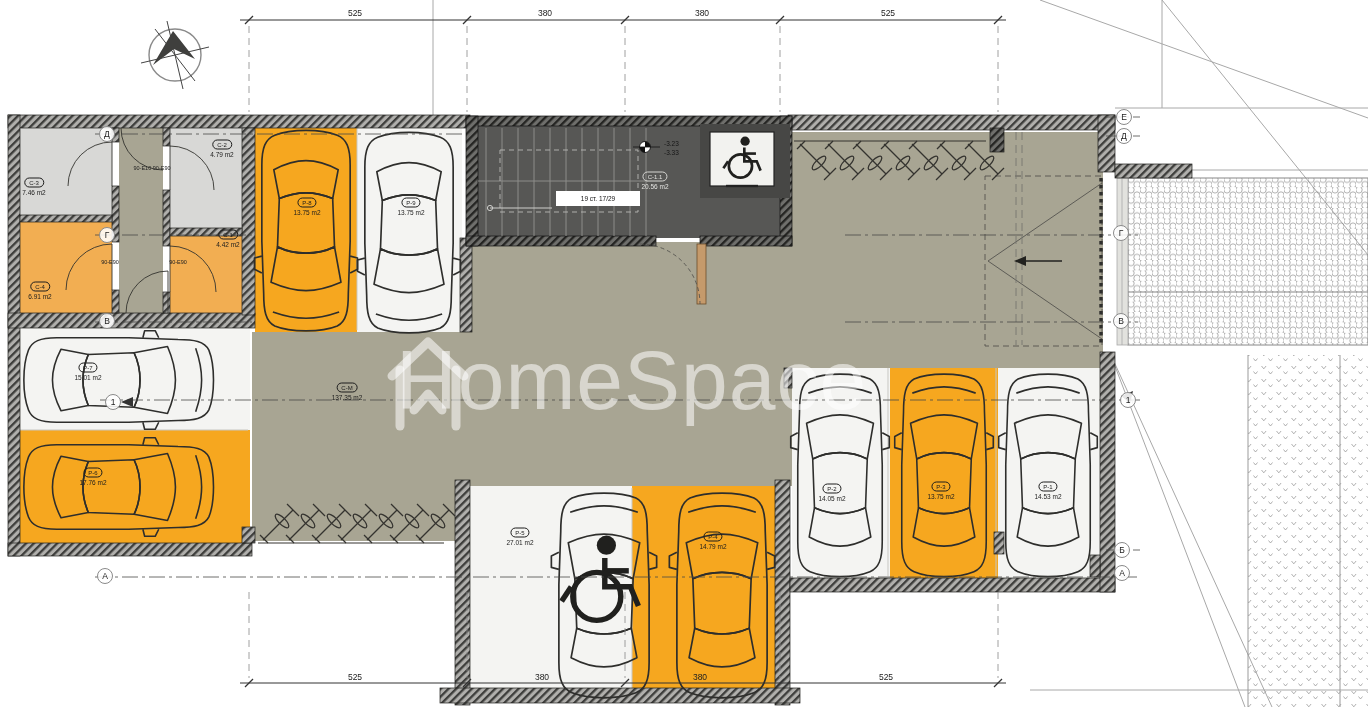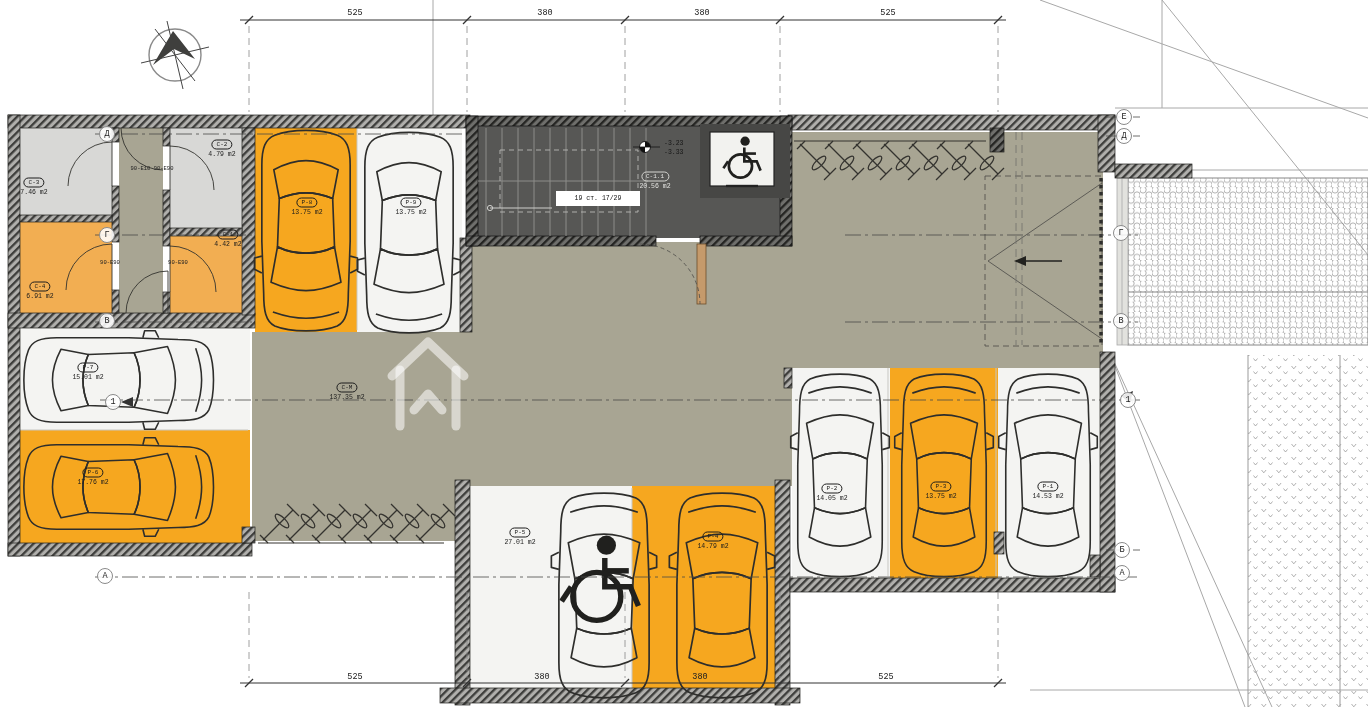--- a/index.html
+++ b/index.html
@@ -1,17 +1,17 @@
 <!DOCTYPE html>
 <html><head>
 <meta charset="utf-8">
 <style>
   html,body{margin:0;padding:0;background:#fff}
   .plan{position:relative;width:1368px;height:707px;background:#fff;overflow:hidden;
-        font-family:Liberation Mono, monospace}
+        font-family:Liberation Sans, sans-serif}
   .layer{position:absolute;left:0;top:0}
   
   .plabel{position:absolute;transform:translate(-50%,-50%);display:flex;flex-direction:column;
           align-items:center;font-size:6.5px;color:#1c1c1c;white-space:nowrap;z-index:6;line-height:8px}
   .plabel .oval{border:1px solid #1c1c1c;border-radius:8px;padding:0 4px;font-size:6px;line-height:8px;margin-bottom:1px}
   .plabel.ondark{color:#e3e3e0}
   .plabel.ondark .oval{border-color:#d6d6d2}
   .dim{position:absolute;transform:translate(-50%,-50%);font-size:8.5px;color:#222;z-index:5;white-space:nowrap}
   .axis{position:absolute;width:14px;height:14px;border:1px solid #8a8a8a;border-radius:50%;
         background:rgba(255,255,255,.88);font-size:8.5px;line-height:14px;text-align:center;
@@ -402,14 +402,17 @@
   <span class="area">14.53 m2</span>
 </div>
 
 <div class="stairlbl" style="left:598px;top:198px">19 ст. 17/29</div>
 <div class="lvl" style="left:664px;top:143px">-3.23</div>
 <div class="lvl" style="left:664px;top:152px">-3.33</div>
 <div class="doortxt" style="left:152px;top:168px">90-Е10 90-Е90</div>
 <div class="doortxt" style="left:110px;top:262px">90-Е90</div>
 <div class="doortxt" style="left:178px;top:262px">90-Е90</div>
 
+<div class="watermark">
+  <span class="wm-text">HomeSpace</span>
+</div>
 
 </div>
 
 </body></html>

